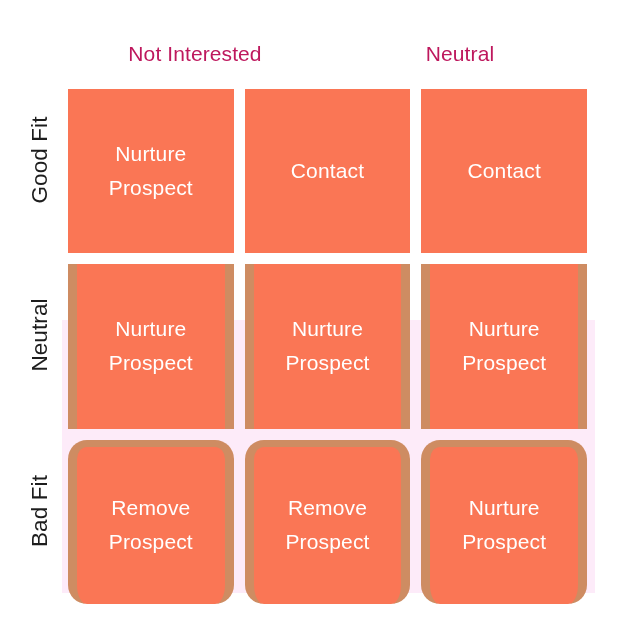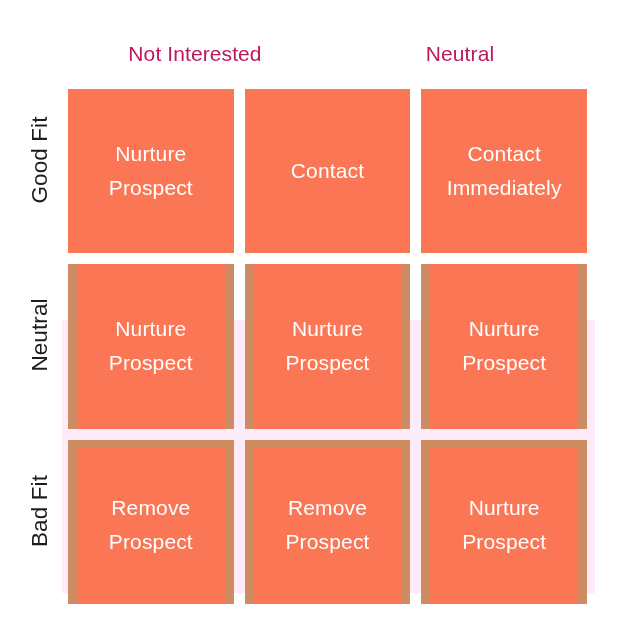--- a/index.html
+++ b/index.html
@@ -105,20 +105,21 @@
     text-align: center;
     box-sizing: border-box;
   }
   
   .cell.banded {
     border-left: 9px solid #ce8c62;
     border-right: 9px solid #ce8c62;
   }
   .cell.banded-top {
     border-top: 7px solid #ce8c62;
+    border-radius: 19px;
   }
 
   .cell-text {
     font-size: 21px;
     font-weight: 400;
     line-height: 1.62;
     color: #ffffff;
     letter-spacing: 0.15px;
     padding: 0 4px;
   }
@@ -157,21 +158,20 @@
       </span>
     </div>
     <div class="cell">
       <span class="cell-text">
         <span class="line">Contact</span>
       </span>
     </div>
     <div class="cell">
       <span class="cell-text">
         <span class="line">Contact</span>
-        <span class="line">Immediately</span>
       </span>
     </div>
 
     <div class="cell banded">
       <span class="cell-text">
         <span class="line">Nurture</span>
         <span class="line">Prospect</span>
       </span>
     </div>
     <div class="cell banded">

